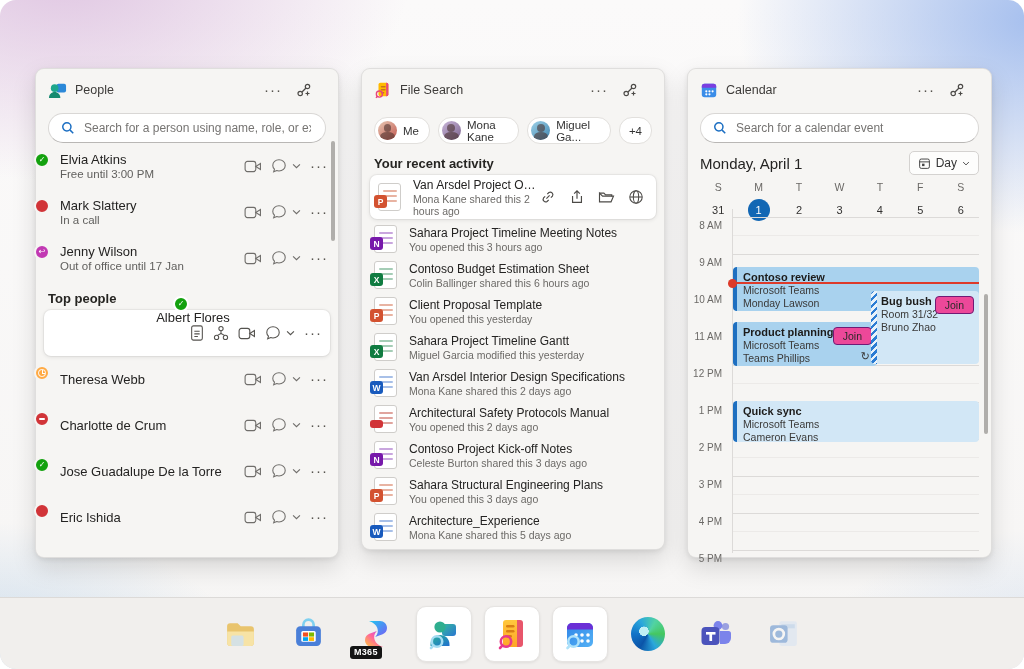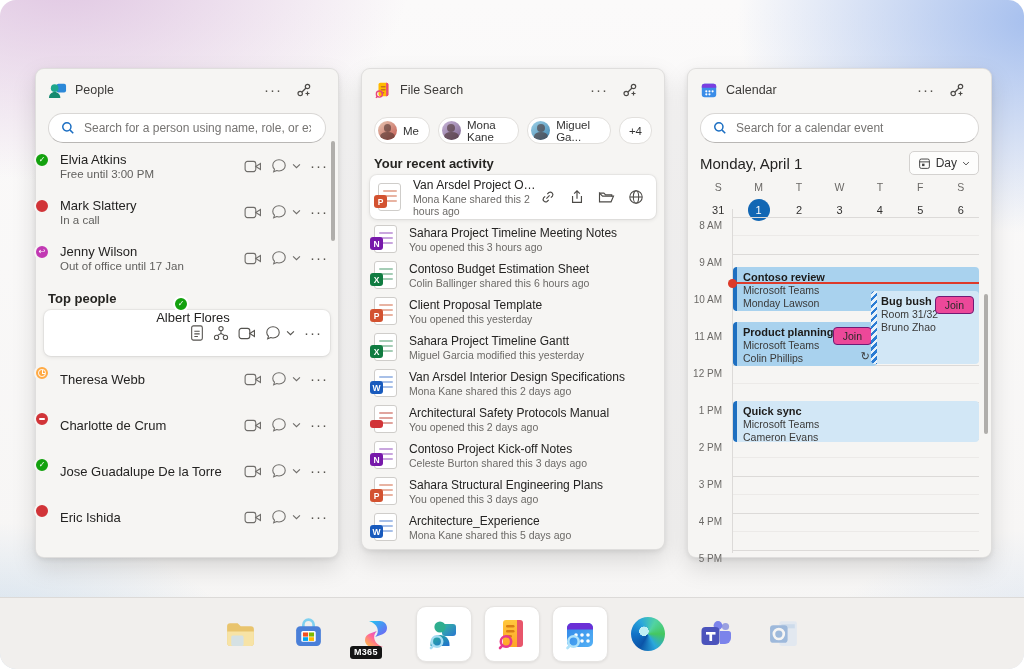--- a/index.html
+++ b/index.html
@@ -600,21 +600,21 @@
       <div class="ev-area">
         <div class="event ev-med" style="top:27px;height:37px;left:0;right:0;">
           <div class="ev-t">Contoso review</div>
           <div class="ev-l">Microsoft Teams</div>
           <div class="ev-l">Monday Lawson</div>
         </div>
         <div class="nowline" style="top:73px;"></div>
         <div class="event ev-med" style="top:82px;height:37px;left:0;width:128px;">
           <div class="ev-t">Product planning</div>
           <div class="ev-l">Microsoft Teams</div>
-          <div class="ev-l">Colin Phillips</div>
+          <div class="ev-l">Teams Phillips</div>
           <span class="join">Join</span>
           <span class="recur">↻</span>
         </div>
         <div class="event ev-light ev-hatch" style="top:82px;height:66px;left:138px;right:0;">
           <div class="ev-t">Bug bush</div>
           <div class="ev-l">Room 31/32</div>
           <div class="ev-l">Bruno Zhao</div>
           <span class="join">Join</span>
         </div>
         <div class="event ev-light" style="top:192px;height:34px;left:0;right:0;">

